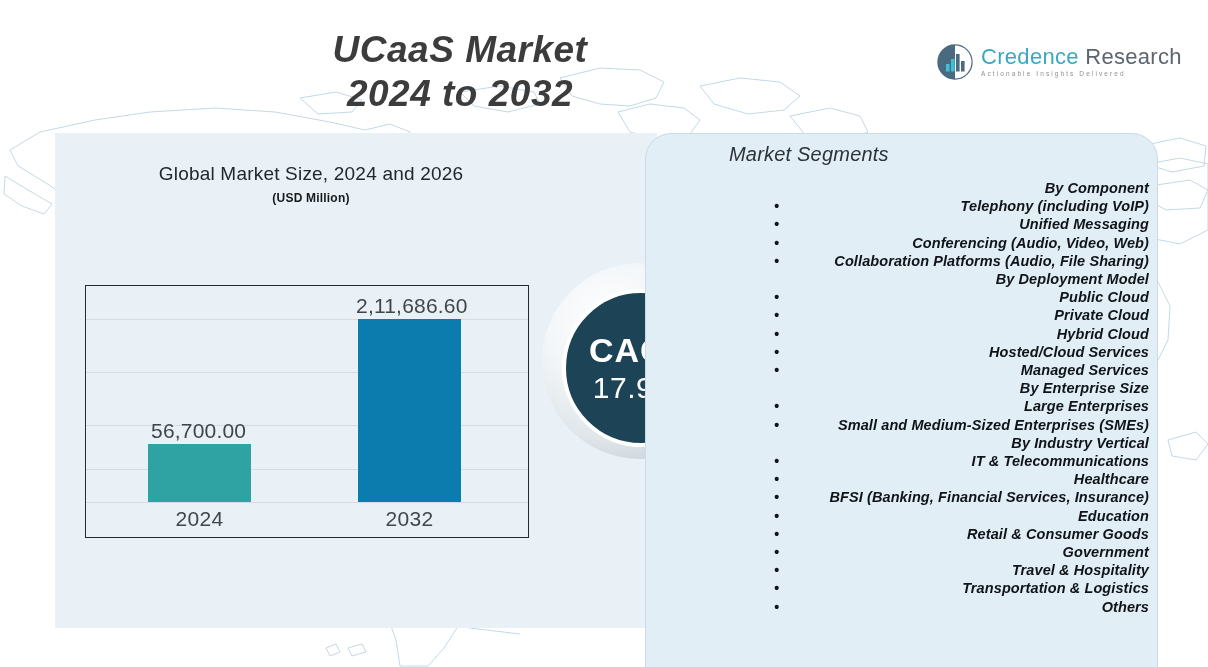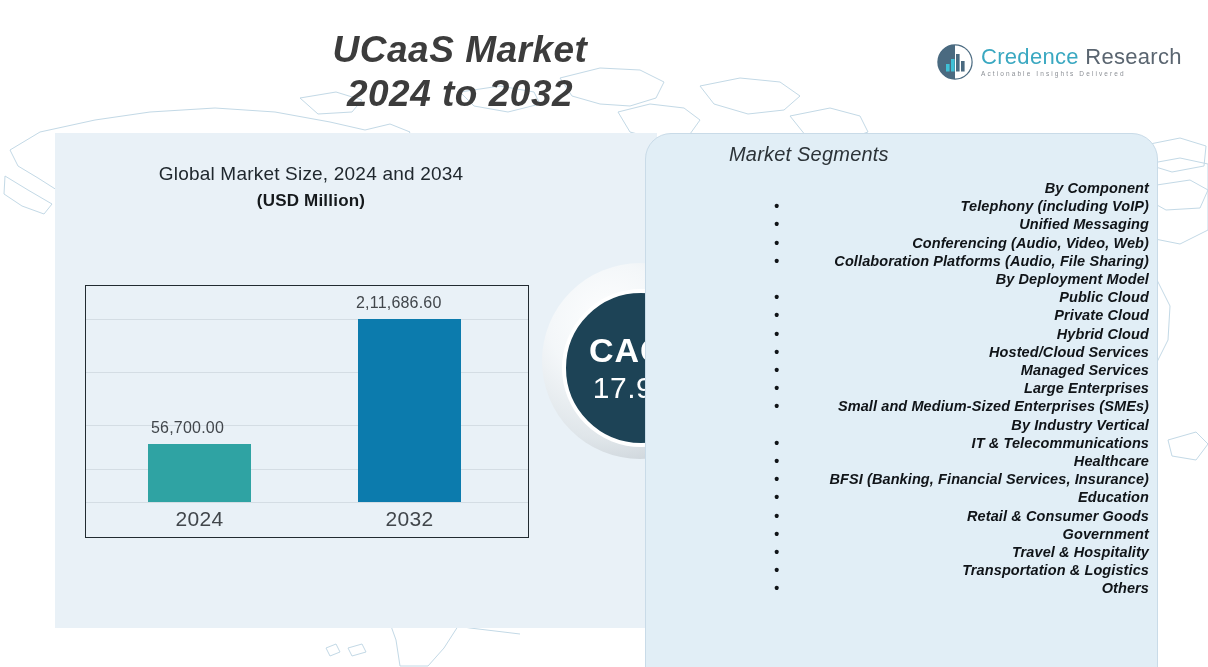--- a/index.html
+++ b/index.html
@@ -101,21 +101,21 @@
     font-size: 19px;
     color: #20282e;
     letter-spacing: 0.2px;
   }
   #chart-subtitle {
     position: absolute;
     left: 0;
     top: 58px;
     width: 512px;
     text-align: center;
-    font-size: 17px;
+    font-size: 12px;
     font-weight: bold;
     color: #15191c;
     letter-spacing: 0.2px;
   }
 
   
   #chart-box {
     position: absolute;
     left: 30px;
     top: 152px;
@@ -148,21 +148,21 @@
     width: 103px;
     background: #2fa3a3;
   }
   #bar-2032 {
     left: 272px;
     width: 103px;
     background: #0c7bad;
   }
   .bar-value {
     position: absolute;
-    font-size: 16px;
+    font-size: 21px;
     color: #41464b;
     white-space: nowrap;
     letter-spacing: 0.2px;
   }
   #value-2024 { left: 65px; }
   #value-2032 { left: 270px; }
   .bar-label {
     position: absolute;
     bottom: 6px;
     width: 103px;
@@ -339,21 +339,21 @@
         <rect x="25" y="18" width="3.6" height="10.5" fill="#4a6a80"></rect>
       </svg>
     </div>
     <div id="logo-text">
       <div id="logo-name"><span>Credence</span> <span class="word2">Research</span></div>
       <div id="logo-tagline">Actionable Insights Delivered</div>
     </div>
   </div>
 
   <div id="left-panel">
-    <div id="chart-title">Global Market Size,  2024 and 2034</div>
+    <div id="chart-title">Global Market Size,  2024 and 2026</div>
     <div id="chart-subtitle">(USD Million)</div>
 
     <div id="chart-box">
       <div id="plot-area">
         <div class="gridline" style="top:33px"></div>
         <div class="gridline" style="top:86px"></div>
         <div class="gridline" style="top:139px"></div>
         <div class="gridline" style="top:183px"></div>
         <div class="gridline" style="top:216px"></div>
 
@@ -414,20 +414,21 @@
           <div class="seg-item">
             <span class="seg-bullet">•</span>
             <span class="seg-text">Hosted/Cloud Services</span>
           </div>
           <div class="seg-item">
             <span class="seg-bullet">•</span>
             <span class="seg-text">Managed Services</span>
           </div>
         </div>
         <div class="seg-group">
+          <div class="seg-heading">By Enterprise Size</div>
           <div class="seg-item">
             <span class="seg-bullet">•</span>
             <span class="seg-text">Large Enterprises</span>
           </div>
           <div class="seg-item">
             <span class="seg-bullet">•</span>
             <span class="seg-text">Small and Medium-Sized Enterprises (SMEs)</span>
           </div>
         </div>
         <div class="seg-group">

